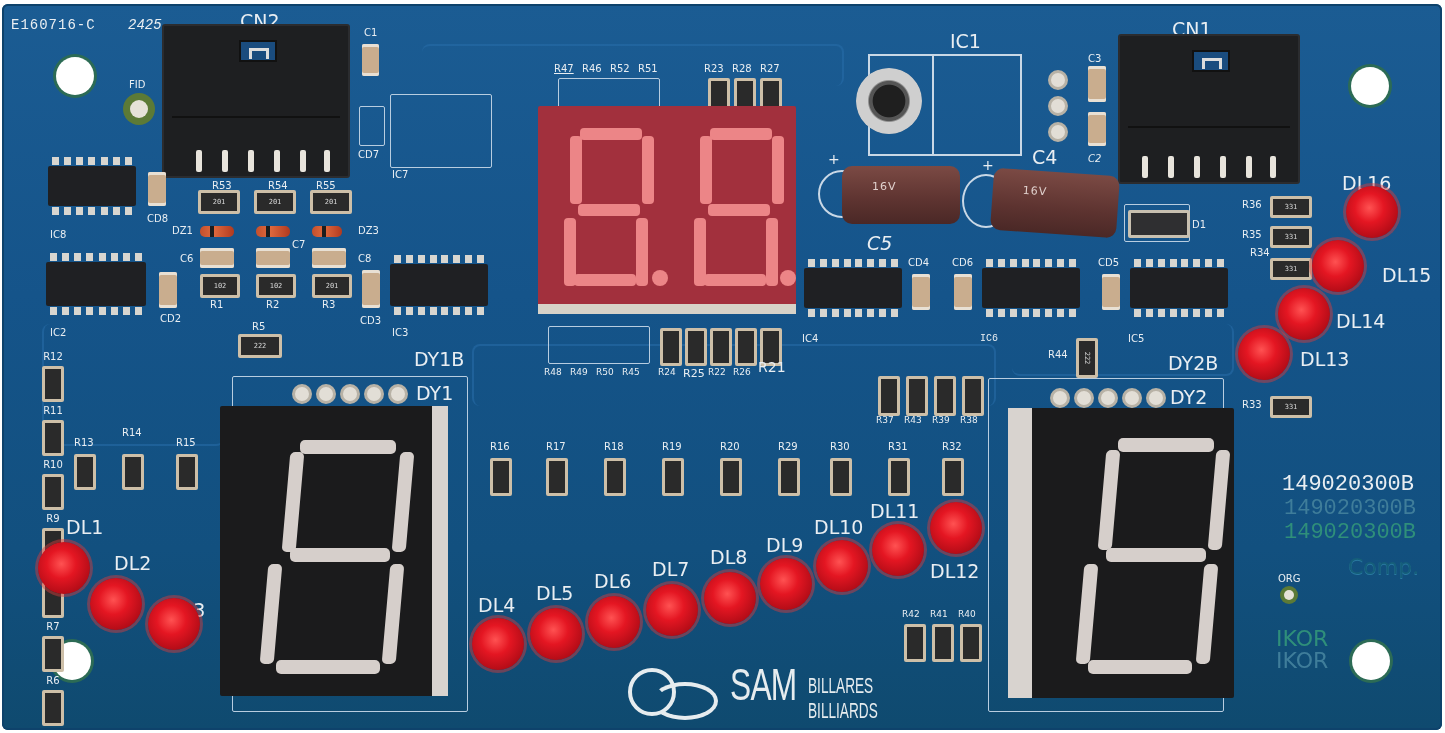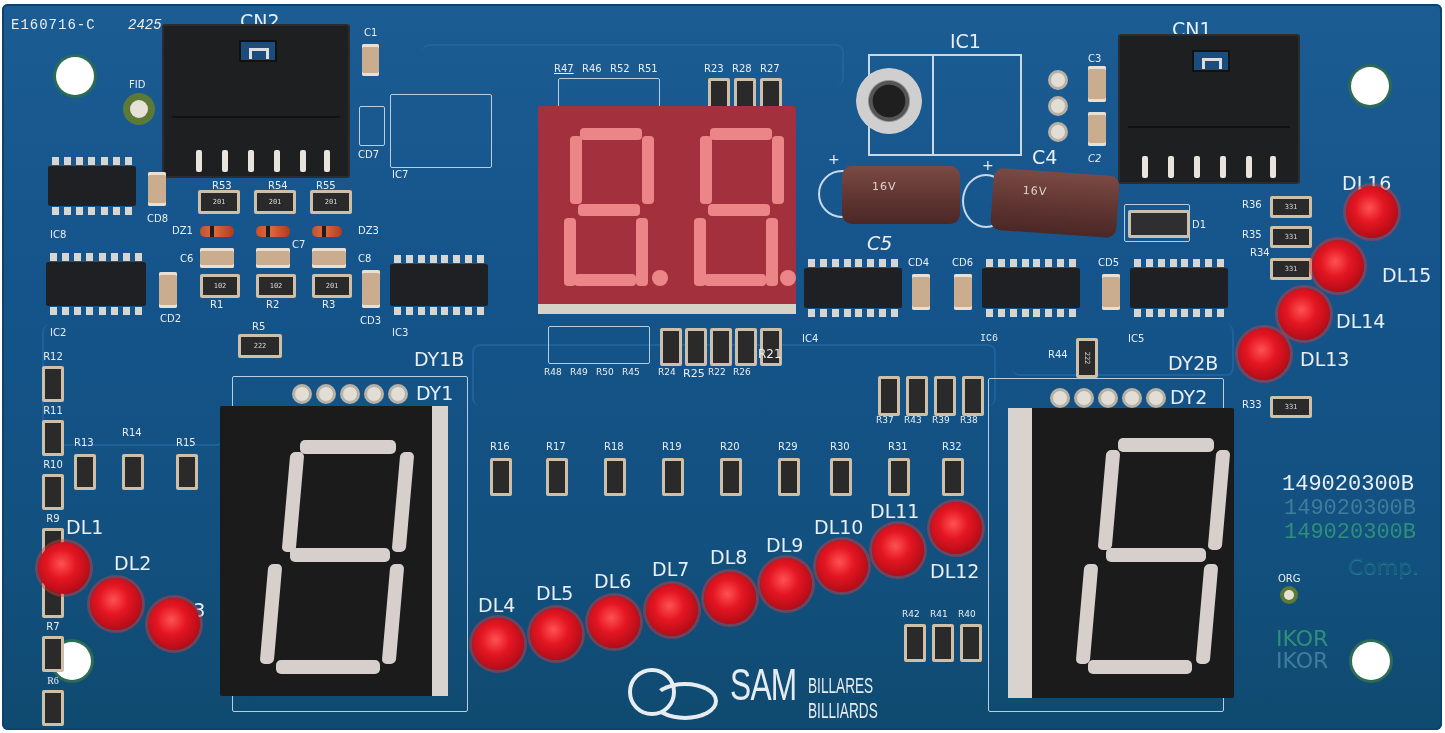--- a/index.html
+++ b/index.html
@@ -237,21 +237,21 @@
       </div>
     <div style="width:22px;text-align:center;">
         <div class="silk sm" style="position:static;">R8</div>
         <div class="res v" style="position:relative;margin-top:4px;width:16px;height:30px;"></div>
       </div>
     <div style="width:22px;text-align:center;">
         <div class="silk sm" style="position:static;">R7</div>
         <div class="res v" style="position:relative;margin-top:4px;width:16px;height:30px;"></div>
       </div>
     <div style="width:22px;text-align:center;">
-        <div class="silk sm" style="position:static;font-family:Liberation Serif, serif;">R6</div>
+        <div class="silk sm" style="position:static;">R6</div>
         <div class="res v" style="position:relative;margin-top:4px;width:16px;height:30px;"></div>
       </div>
   </div>
 
   <div class="silk sm" style="left:72px;top:434px;">R13</div>
   <div class="res v" style="left:72px;top:450px;width:16px;height:30px;"></div>
   <div class="silk sm" style="left:120px;top:424px;">R14</div>
   <div class="res v" style="left:120px;top:450px;width:16px;height:30px;"></div>
   <div class="silk sm" style="left:174px;top:434px;">R15</div>
   <div class="res v" style="left:174px;top:450px;width:16px;height:30px;"></div>
@@ -318,21 +318,21 @@
   <div class="silk sm" style="left:620px;top:364px;font-size:9px;">R45</div>
   <div class="res v" style="left:658px;top:324px;width:16px;height:32px;"></div>
   <div class="res v" style="left:683px;top:324px;width:16px;height:32px;"></div>
   <div class="res v" style="left:708px;top:324px;width:16px;height:32px;"></div>
   <div class="res v" style="left:733px;top:324px;width:16px;height:32px;"></div>
   <div class="res v" style="left:758px;top:324px;width:16px;height:32px;"></div>
   <div class="silk sm" style="left:656px;top:364px;font-size:9px;">R24</div>
   <div class="silk sm" style="left:681px;top:364px;font-size:11px;">R25</div>
   <div class="silk sm" style="left:706px;top:364px;font-size:9px;">R22</div>
   <div class="silk sm" style="left:731px;top:364px;font-size:9px;">R26</div>
-  <div class="silk sm" style="left:756px;top:344px;font-size:12px;">R21</div>
+  <div class="silk sm" style="left:756px;top:356px;font-size:14px;">R21</div>
 
   <div class="silk lg" style="left:948px;top:28px;">IC1</div>
   <div class="ic1" style="left:866px;top:50px;width:150px;height:98px;">
     <div style="position:absolute;left:62px;top:0;bottom:0;width:2px;background:#c9d8e6;"></div>
   </div>
   <div class="screw" style="left:854px;top:64px;"></div>
   <div class="pad" style="left:1046px;top:66px;"></div>
   <div class="pad" style="left:1046px;top:92px;"></div>
   <div class="pad" style="left:1046px;top:118px;"></div>
 

